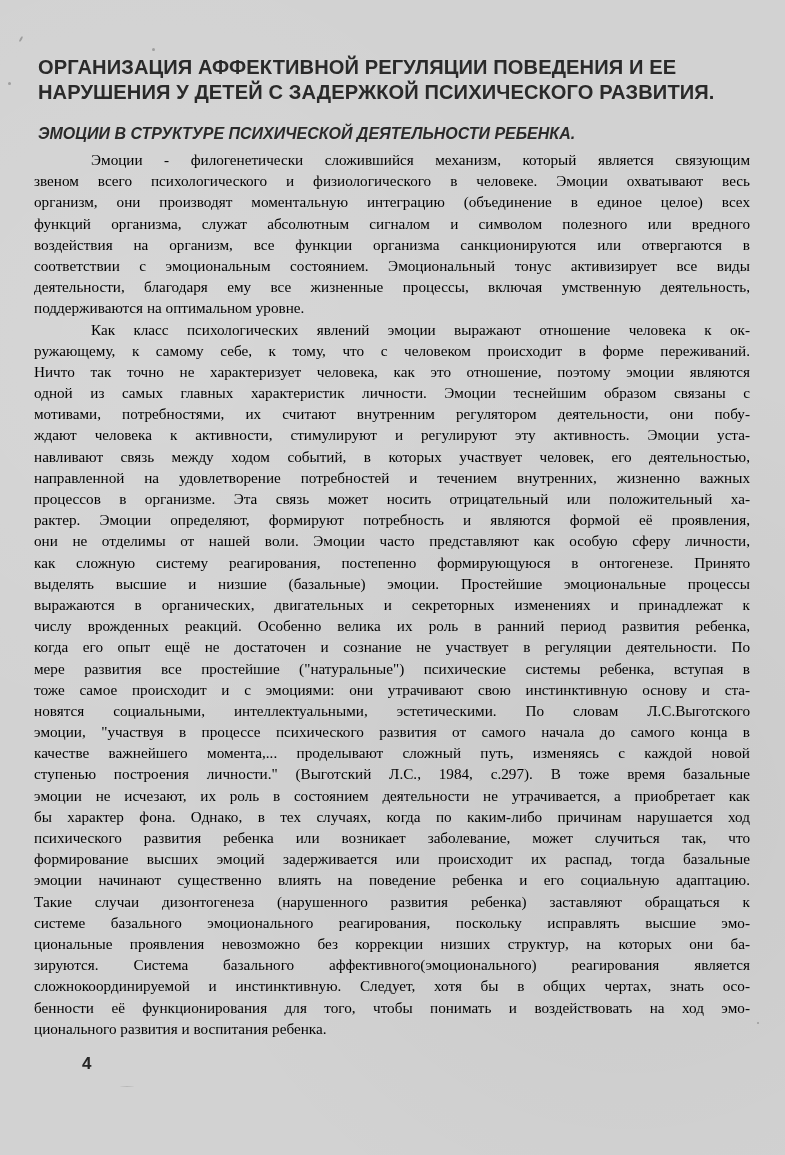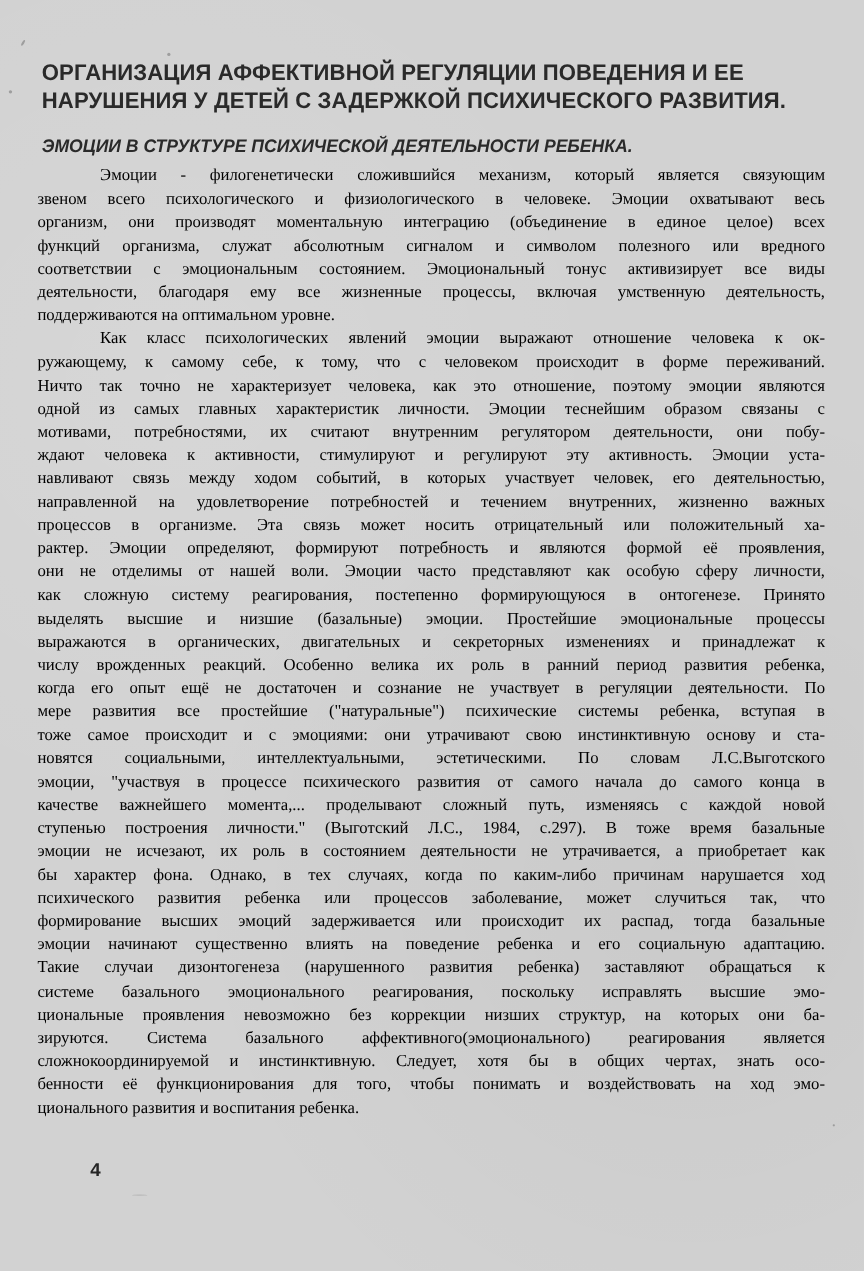--- a/index.html
+++ b/index.html
@@ -107,20 +107,21 @@
 
   <div class="subtitle">ЭМОЦИИ В СТРУКТУРЕ ПСИХИЧЕСКОЙ ДЕЯТЕЛЬНОСТИ РЕБЕНКА.</div>
 
   <div class="body-text">
 
     <div>
       <span class="line indent">Эмоции - филогенетически сложившийся механизм, который является связующим</span>
       <span class="line">звеном всего психологического и физиологического в человеке. Эмоции охватывают весь</span>
       <span class="line">организм, они производят моментальную интеграцию (объединение в единое целое) всех</span>
       <span class="line">функций организма, служат абсолютным сигналом и символом полезного или вредного</span>
+      <span class="line">воздействия на организм, все функции организма санкционируются или отвергаются в</span>
       <span class="line">соответствии с эмоциональным состоянием. Эмоциональный тонус активизирует все виды</span>
       <span class="line">деятельности, благодаря ему все жизненные процессы, включая умственную деятельность,</span>
       <span class="line last">поддерживаются на оптимальном уровне.</span>
     </div>
 
     <div>
       <span class="line indent">Как класс психологических явлений эмоции выражают отношение человека к ок-</span>
       <span class="line">ружающему, к самому себе, к тому, что с человеком происходит в форме переживаний.</span>
       <span class="line">Ничто так точно не характеризует человека, как это отношение, поэтому эмоции являются</span>
       <span class="line">одной из самых главных характеристик личности. Эмоции теснейшим образом связаны с</span>
@@ -137,21 +138,21 @@
       <span class="line">числу врожденных реакций. Особенно велика их роль в ранний период развития ребенка,</span>
       <span class="line">когда его опыт ещё не достаточен и сознание не участвует в регуляции деятельности. По</span>
       <span class="line">мере развития все простейшие ("натуральные") психические системы ребенка, вступая в</span>
       <span class="line">тоже самое происходит и с эмоциями: они утрачивают свою инстинктивную основу и ста-</span>
       <span class="line">новятся социальными, интеллектуальными, эстетическими. По словам Л.С.Выготского</span>
       <span class="line">эмоции, "участвуя в процессе психического развития от самого начала до самого конца в</span>
       <span class="line">качестве важнейшего момента,... проделывают сложный путь, изменяясь с каждой новой</span>
       <span class="line">ступенью построения личности." (Выготский Л.С., 1984, с.297). В тоже время базальные</span>
       <span class="line">эмоции не исчезают, их роль в состоянием деятельности не утрачивается, а приобретает как</span>
       <span class="line">бы характер фона. Однако, в тех случаях, когда по каким-либо причинам нарушается ход</span>
-      <span class="line">психического развития ребенка или процессов заболевание, может случиться так, что</span>
+      <span class="line">психического развития ребенка или возникает заболевание, может случиться так, что</span>
       <span class="line">формирование высших эмоций задерживается или происходит их распад, тогда базальные</span>
       <span class="line">эмоции начинают существенно влиять на поведение ребенка и его социальную адаптацию.</span>
       <span class="line">Такие случаи дизонтогенеза (нарушенного развития ребенка) заставляют обращаться к</span>
       <span class="line">системе базального эмоционального реагирования, поскольку исправлять высшие эмо-</span>
       <span class="line">циональные проявления невозможно без коррекции низших структур, на которых они ба-</span>
       <span class="line">зируются. Система базального аффективного(эмоционального) реагирования является</span>
       <span class="line">сложнокоординируемой и инстинктивную. Следует, хотя бы в общих чертах, знать осо-</span>
       <span class="line">бенности её функционирования для того, чтобы понимать и воздействовать на ход эмо-</span>
       <span class="line last">ционального развития и воспитания ребенка.</span>
     </div>

